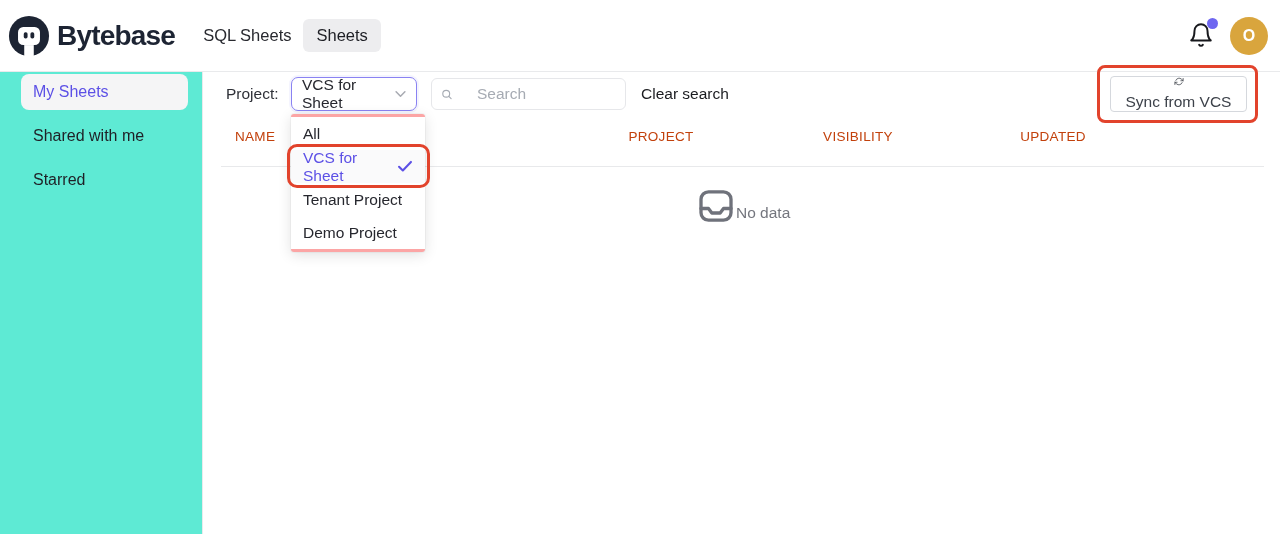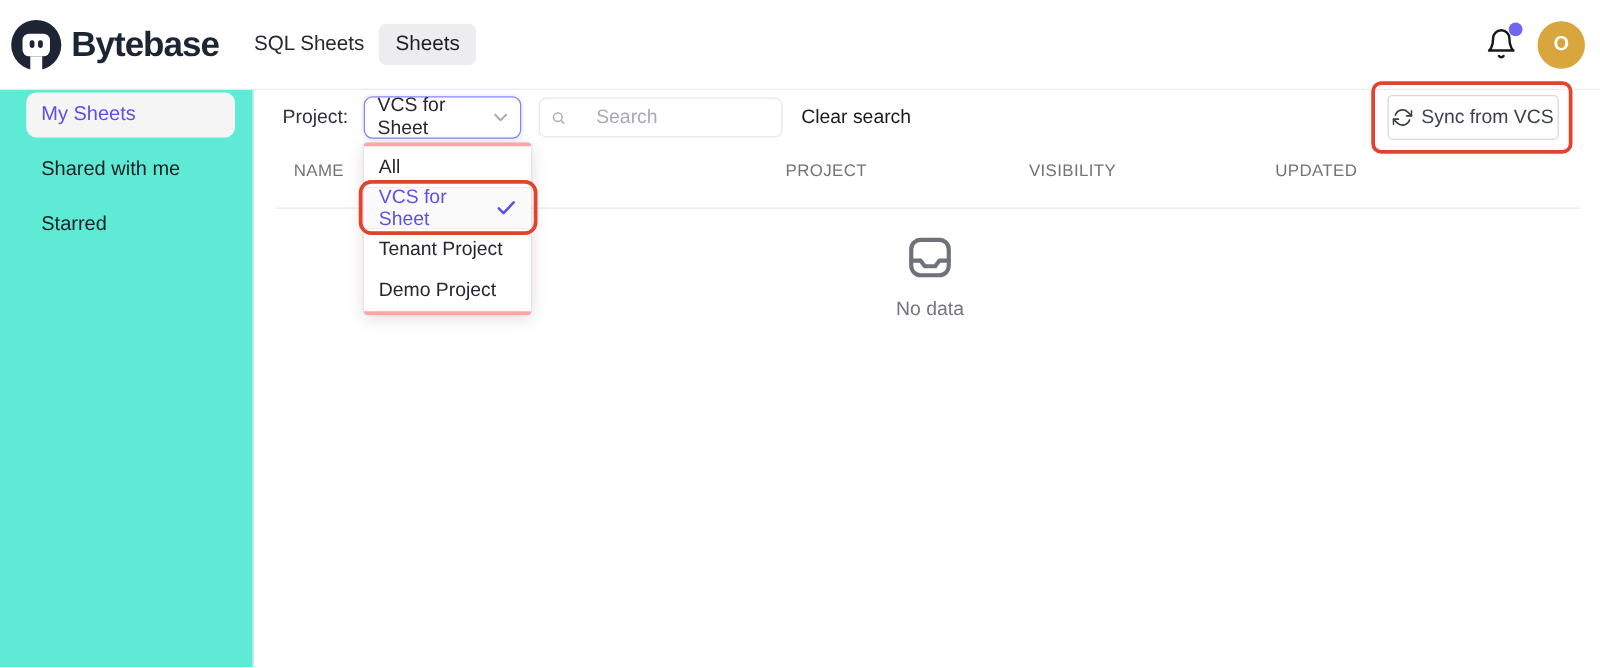--- a/index.html
+++ b/index.html
@@ -70,33 +70,33 @@
   }
   .search-box input::placeholder { color:#a6abb3; }
   .clear-search {
     position:absolute; left:437px; top:15px; height:34px; line-height:34px;
     font-size:15.5px; color:#1b1c20; cursor:pointer;
   }
   .sync-btn {
     position:absolute; left:906px; top:14px; width:137px; height:36px;
     border:1px solid #d5d8dd; border-radius:4px; background:#fff;
     display:flex; align-items:center; justify-content:center; gap:7px;
-    font-size:15.5px; color:#3d424a; cursor:pointer;
-  }
-  
-  .th { position:absolute; top:67px; font-size:13.5px; color:#737373; letter-spacing:0.3px; }
+    font-size:15.5px; color:#3d424a; cursor:pointer;flex-direction:column;
+  }
+  
+  .th { position:absolute; top:67px; font-size:13.5px; color:#c2410c; letter-spacing:0.3px; }
   .th-name { left:31px; }
   .th-project { left:397px; width:120px; text-align:center; }
   .th-visibility { left:594px; width:120px; text-align:center; }
   .th-updated { left:789px; width:120px; text-align:center; }
   .th-rule { position:absolute; left:17px; right:16px; top:104px; height:1px; background:#e8e9eb; }
   
   .empty {
     position:absolute; left:492px; top:124px; width:96px;
-    display:flex; flex-direction:column; align-items:center;
+    display:flex; align-items:center;
   }
   .empty-text { margin-top:13px; font-size:15.5px; color:#74767e; }
   
   .dropdown {
     position:absolute; left:87px; top:52px; width:134px; background:#fca5a5;
     box-shadow:0 3px 14px rgba(0,0,0,0.12), 0 0 0 1px rgba(0,0,0,0.03);
     border-radius:3px; padding:3px 0; z-index:8;
   }
   .dd-item {
     height:33px; display:flex; align-items:center; padding:0 12px;

